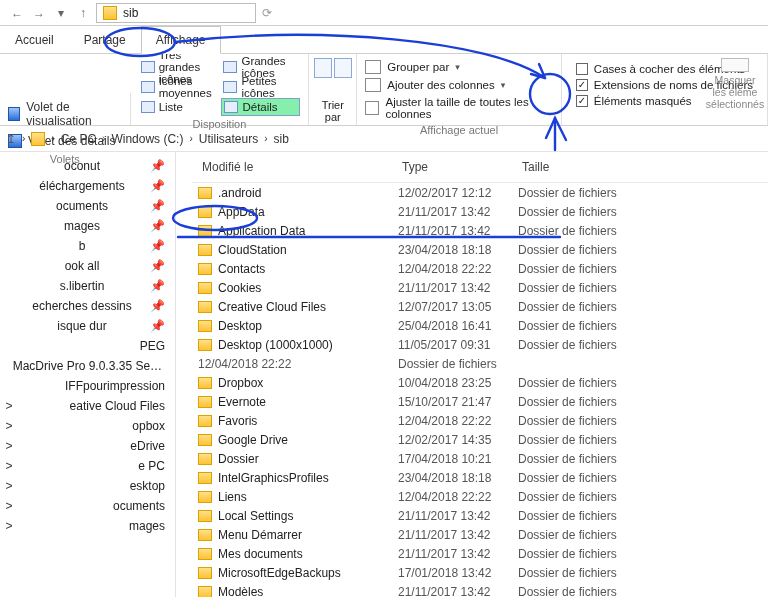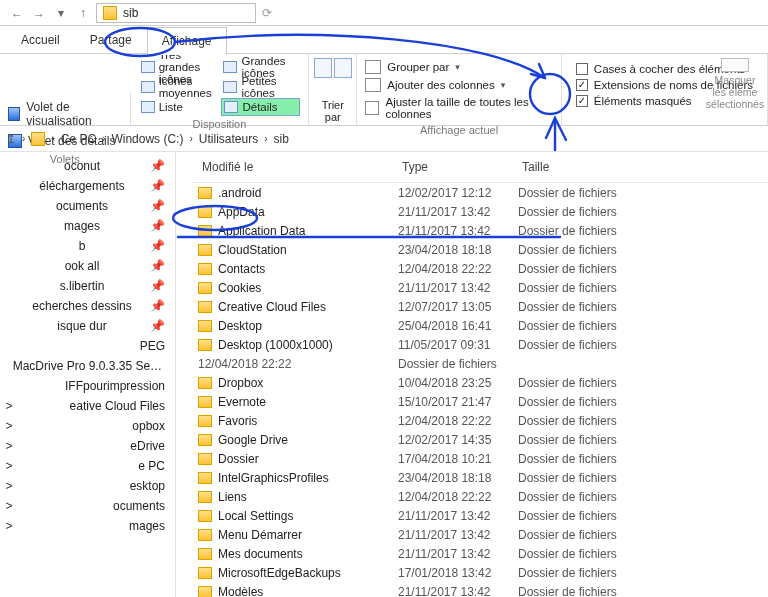--- a/index.html
+++ b/index.html
@@ -9,21 +9,21 @@
   
   .addressbar { height: 26px; border-bottom: 1px solid #d0d0d0; display:flex; align-items:center; padding:0 4px; background:#fff;}
   .nav-arrows { display:flex; gap:4px; padding:0 4px;}
   .nav-arrows .ab { width:18px; height:18px; color:#666; display:flex; align-items:center; justify-content:center; }
   .addr-field { flex:0 0 auto; display:flex; align-items:center; border:1px solid #bdbdbd; height:20px; padding:0 6px; gap:6px; width:160px;}
   .folder-mini { width:14px; height:14px; background:linear-gradient(#ffe08a,#ffc233); border:1px solid #d9a400; }
   .addr-text { font-size:12px; }
   .refresh { color:#a0a0a0; padding:0 6px; }
 
   
-  .tabstrip { height:28px; border-bottom:1px solid #d0d0d0; display:flex; align-items:center; padding-left:6px; }
+  .tabstrip { height:28px; border-bottom:1px solid #d0d0d0; display:flex; align-items:flex-end; }
   .tab { padding:6px 14px; border:1px solid transparent; border-bottom:none; color:#333; }
   .tab.active { border:1px solid #c6c6c6; border-bottom:1px solid #fff; background:#fff; position:relative; top:1px; }
 
   
   .ribbon { height:72px; border-bottom:1px solid #d0d0d0; display:flex; }
   .rgroup { border-right:1px solid #e0e0e0; padding:4px 8px 2px 8px; display:flex; flex-direction:column; justify-content:space-between; }
   .rgroup-title { text-align:center; color:#777; font-size:11px; padding-top:2px; }
 
   .volets { width:140px;margin-top:39px; }
   .v-item { display:flex; align-items:center; gap:6px; padding:3px 0; color:#333;}

